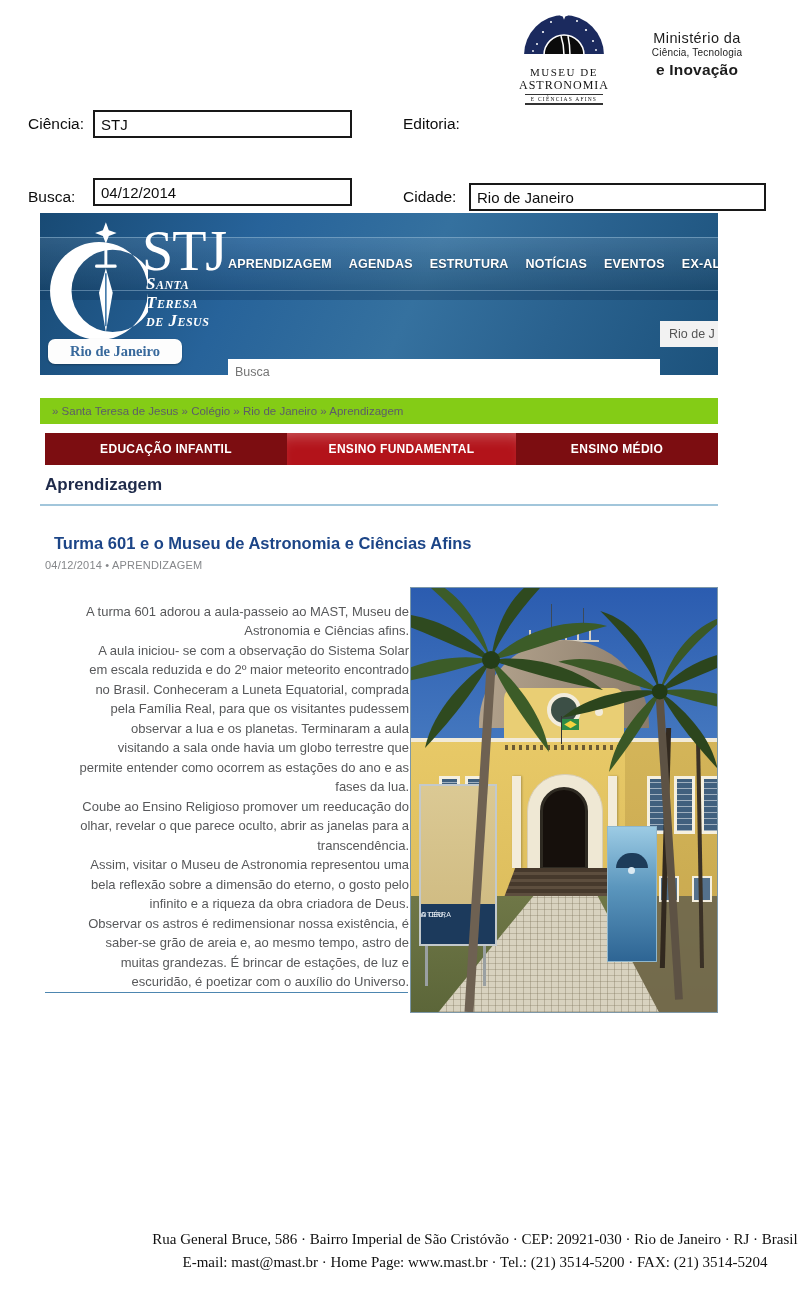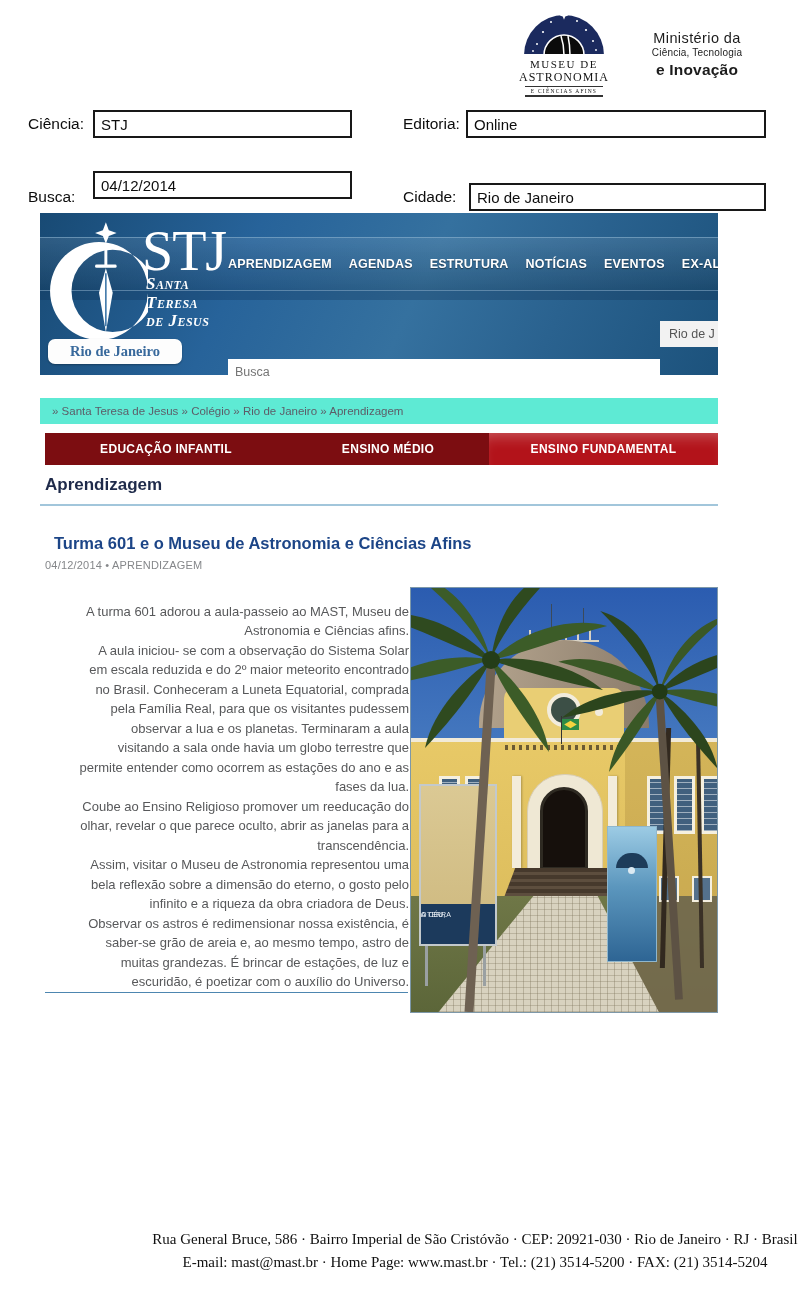--- a/index.html
+++ b/index.html
@@ -2,21 +2,21 @@
 <html><head>
 <meta charset="utf-8">
 <style>
   html,body{margin:0;padding:0;background:#fff;}
   .page{position:relative;width:800px;height:1295px;background:#fff;overflow:hidden;
         font-family:"Liberation Sans",sans-serif;color:#111;}
 
   
   .museum-logo{position:absolute;left:519px;top:8px;width:90px;text-align:center;}
   .museum-logo svg{display:block;margin:0 auto;}
-  .ml1{font-family:"Liberation Serif",serif;font-size:11px;letter-spacing:1.5px;color:#141414;margin-top:0;}
+  .ml1{font-family:"Liberation Serif",serif;font-size:11px;letter-spacing:1.5px;color:#141414;margin-top:8px;}
   .ml2{font-family:"Liberation Serif",serif;font-size:12px;letter-spacing:1px;color:#141414;}
   .ml3{font-family:"Liberation Serif",serif;font-size:5.5px;letter-spacing:1.2px;color:#141414;
        border-top:1px solid #333;border-bottom:2px solid #333;padding:1px 0;margin:1px 6px 0 6px;}
   .ministry{position:absolute;left:608px;top:29px;width:178px;text-align:center;color:#1c1c1c;line-height:1.25;}
   .mn1{font-size:14.5px;letter-spacing:.4px;}
   .mn2{font-size:10px;font-weight:normal;letter-spacing:.2px;}
   .mn3{font-size:15.5px;font-weight:bold;letter-spacing:.2px;}
 
   
   .flabel{position:absolute;font-size:15.5px;color:#0d0d0d;}
@@ -41,21 +41,21 @@
 
   .stj-logo-svg{position:absolute;left:10px;top:7px;}
   .stj-acronym{position:absolute;left:102px;top:6px;font-family:"Liberation Serif",serif;
                font-size:56px;color:#fff;letter-spacing:-1px;}
   .stj-name{position:absolute;left:106px;top:62px;font-family:"Liberation Serif",serif;
             font-variant:small-caps;font-weight:bold;font-size:17px;line-height:1.1;color:#fff;letter-spacing:.5px;font-style:italic;}
   .stj-badge{position:absolute;left:8px;top:126px;width:134px;height:25px;background:#fdfdfd;border-radius:7px;
              display:flex;align-items:center;justify-content:center;font-family:"Liberation Serif",serif;
              font-weight:bold;font-size:14.5px;color:#38699c;box-shadow:0 1px 2px rgba(0,0,0,.3);}
 
-  .crumb{position:absolute;left:0;top:185px;width:678px;height:26px;background:#5eead4;
+  .crumb{position:absolute;left:0;top:185px;width:678px;height:26px;background:#84cc16;
          display:flex;align-items:center;padding-left:12px;box-sizing:border-box;
          font-size:11.5px;color:#5d5d68;}
   .tabs{position:absolute;left:5px;top:220px;width:673px;height:48px;display:flex;}
   .tab{height:32px;display:flex;align-items:center;justify-content:center;color:#fff;
        font-weight:bold;font-size:12px;letter-spacing:.3px;background:#7c0d11;}
   .tab.active{background:#b3131a;box-shadow:inset 0 12px 16px -10px rgba(255,255,255,.35);}
   .t1{width:242px;} .t2{width:229px;} .t3{width:202px;}
 
   .page-title{position:absolute;left:5px;top:262px;font-size:17px;font-weight:bold;color:#1e2a4a;}
   .rule-blue{position:absolute;left:0;top:291px;width:678px;height:2px;background:#a2c6db;}
@@ -161,23 +161,22 @@
   </div>
   <div class="ministry">
     <div class="mn1">Ministério da</div>
     <div class="mn2">Ciência, Tecnologia</div>
     <div class="mn3">e Inovação</div>
   </div>
 
   <span class="flabel" style="left:28px;top:115px;">Ciência:</span>
   <input class="finput" style="left: 93px; top: 110px; width: 243px;" value="STJ">
   <span class="flabel" style="left:403px;top:115px;">Editoria:</span>
-  <input class="finput" style="left: 466px; top: 110px; width: 284px;" value="Online">
   <span class="flabel" style="left:28px;top:188px;">Busca:</span>
-  <input class="finput" style="left: 93px; top: 171px; width: 243px;" value="04/12/2014">
+  <input class="finput" style="left: 93px; top: 178px; width: 243px;" value="04/12/2014">
   <span class="flabel" style="left:403px;top:188px;">Cidade:</span>
   <input class="finput" style="left: 469px; top: 183px; width: 281px;" value="Rio de Janeiro">
 
   <div class="site">
     <div class="site-header">
       <div class="nav-band"></div>
       <div class="nav-shadow"></div>
       <div class="nav">
         <span class="nav-item">APRENDIZAGEM</span>
         <span class="nav-item">AGENDAS</span>
@@ -205,22 +204,22 @@
         <div>Teresa</div>
         <div>de Jesus</div>
       </div>
       <div class="stj-badge">Rio de Janeiro</div>
     </div>
 
     <div class="crumb">» Santa Teresa de Jesus » Colégio » Rio de Janeiro » Aprendizagem</div>
 
     <div class="tabs">
       <div class="tab t1">EDUCAÇÃO INFANTIL</div>
+      <div class="tab t2 active">ENSINO FUNDAMENTAL</div>
       <div class="tab t3">ENSINO MÉDIO</div>
-      <div class="tab t2 active">ENSINO FUNDAMENTAL</div>
     </div>
 
     <div class="page-title">Aprendizagem</div>
     <div class="rule-blue"></div>
 
     <div class="art-title">Turma 601 e o Museu de Astronomia e Ciências Afins</div>
     <div class="art-meta">04/12/2014 • APRENDIZAGEM</div>
 
     <div class="art-body">
       <p>A turma 601 adorou a aula-passeio ao MAST, Museu de

